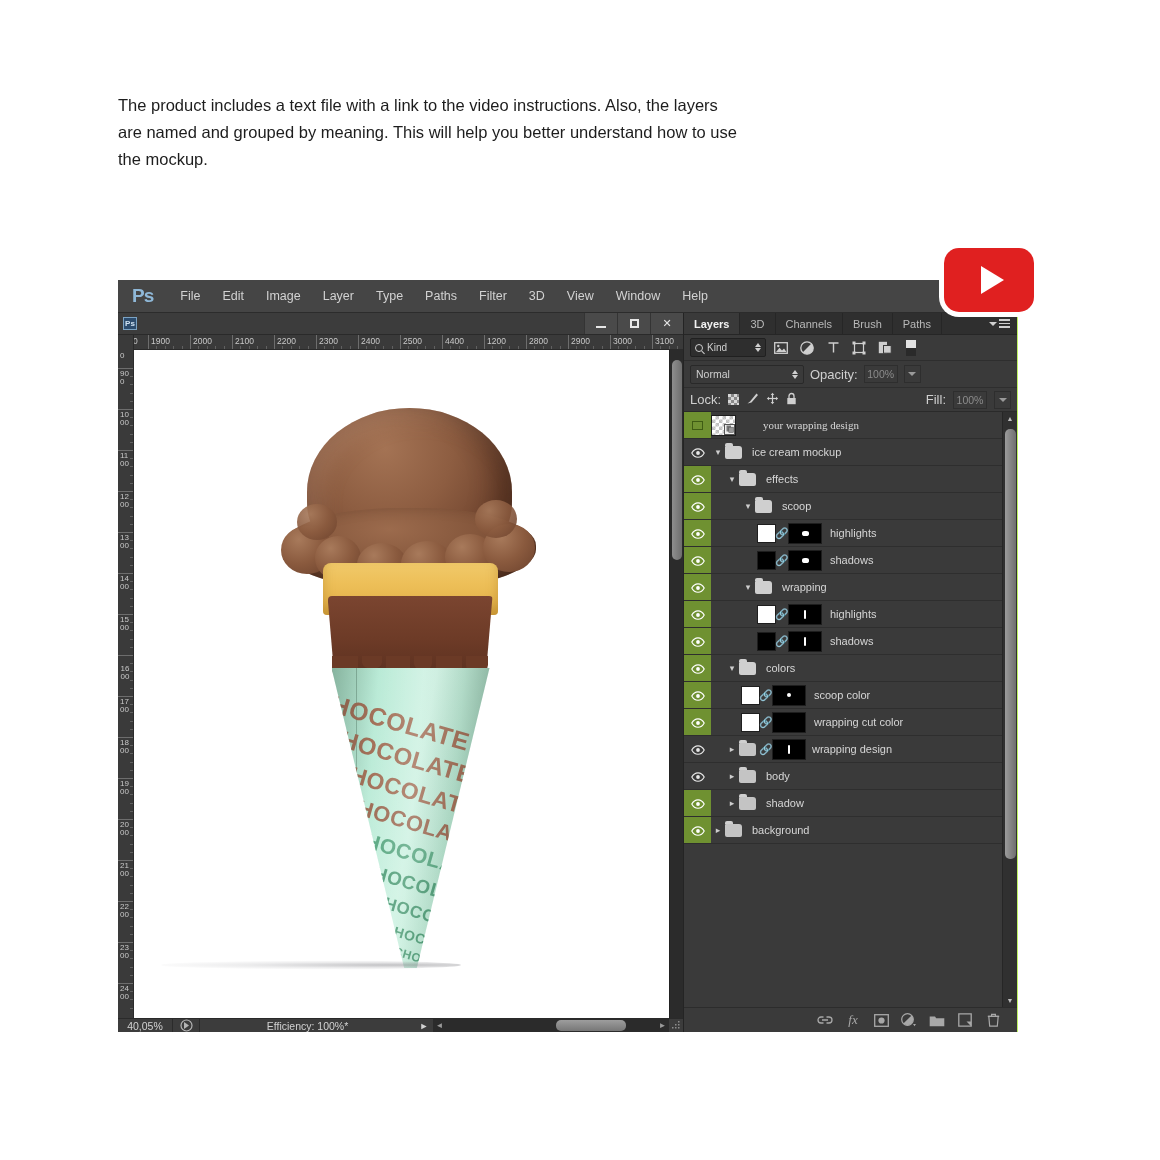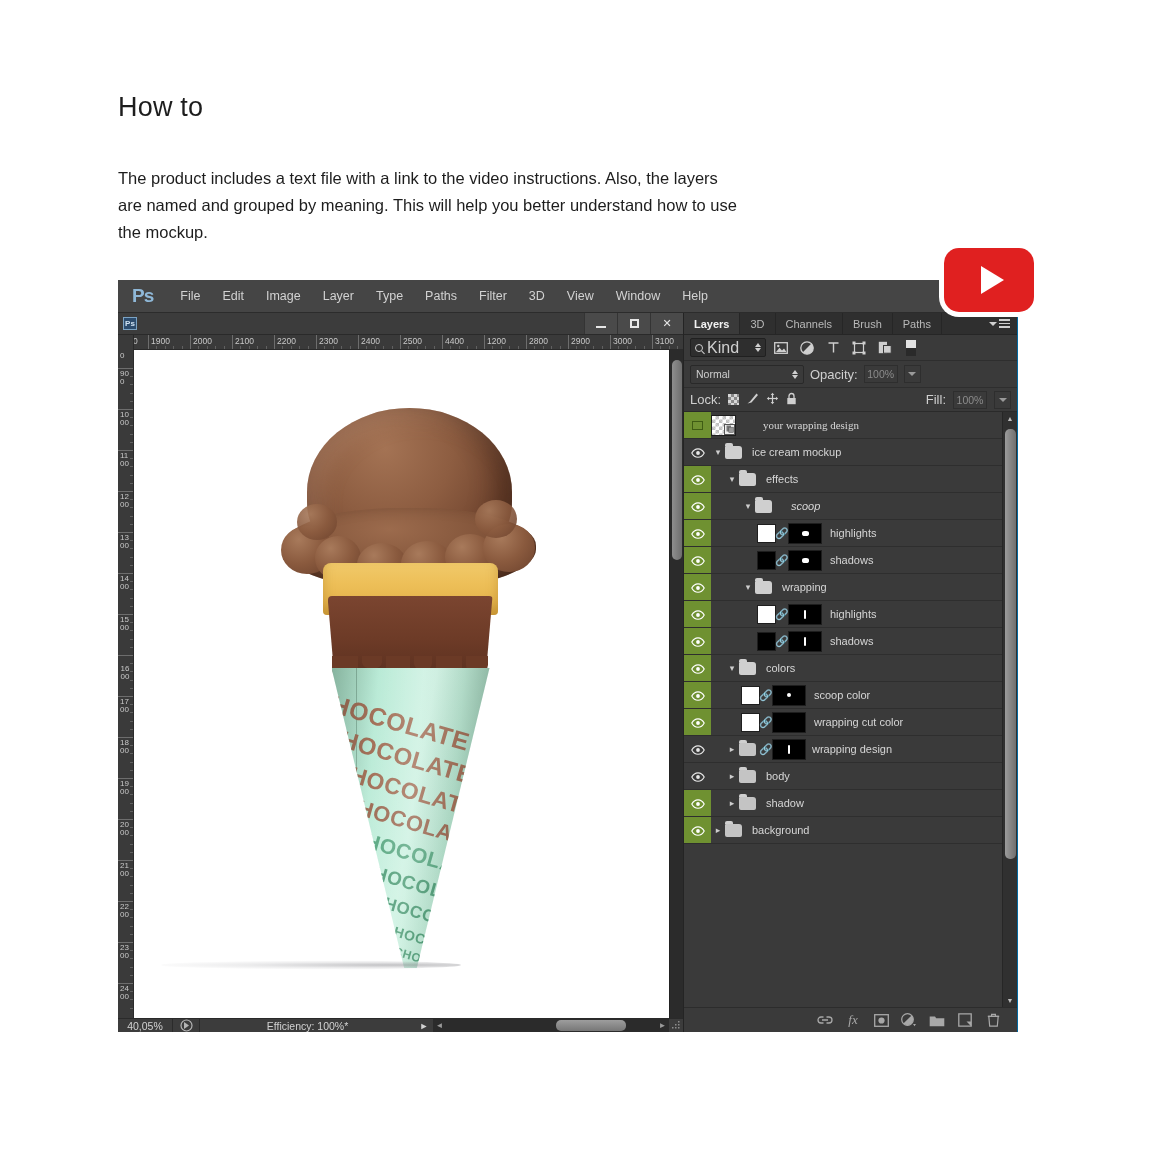--- a/index.html
+++ b/index.html
@@ -44,21 +44,21 @@
     border-left:23px solid #fff;
     border-top:14px solid transparent;
     border-bottom:14px solid transparent;
     margin-left:6px;
   }
 
   
   #ps {
     position:absolute; left:118px; top:280px;
     width:900px; height:752px;
-    background:#0369a1;
+    background:#bef264;
     color:#d6d6d6;
     font-size:11.5px;
     z-index:10;
   }
 
   
   #ps-menubar {
     height:33px; background:#454545;
     display:flex; align-items:center; padding-left:8px;
     border-bottom:1px solid #2c2c2c;
@@ -242,21 +242,21 @@
   .menu-lines i { display:block; width:11px; height:1.5px; background:#cfcfcf; }
   .caret-dn { width:0;height:0;border-left:4px solid transparent;border-right:4px solid transparent;border-top:4px solid #cfcfcf; }
 
   #filter-row {
     height:26px; background:#3a3a3a; display:flex; align-items:center;
     padding:0 6px; gap:4px; border-bottom:1px solid #2e2e2e;
   }
   #kind-select {
     width:76px; height:19px; background:#2e2e2e; border:1px solid #202020;
     border-radius:2px; display:flex; align-items:center; gap:4px; padding:0 4px;
-    font-size:16px; color:#cfcfcf;
+    font-size:10px; color:#cfcfcf;
   }
   .mag { width:8px; height:8px; border:1.4px solid #cfcfcf; border-radius:50%; position:relative; }
   .mag::after { content:''; position:absolute; right:-3px; bottom:-3px; width:4px; height:1.4px; background:#cfcfcf; transform:rotate(45deg); }
   .stepper { margin-left:auto; display:flex; flex-direction:column; gap:1px; }
   .stepper i { width:0;height:0;border-left:3.5px solid transparent;border-right:3.5px solid transparent; }
   .stepper .up { border-bottom:4px solid #cfcfcf; }
   .stepper .dn { border-top:4px solid #cfcfcf; }
   .fico { width:22px; height:20px; display:flex; align-items:center; justify-content:center; color:#cfcfcf; }
   .fico svg { display:block; }
 
@@ -341,21 +341,20 @@
   #panel-bottom {
     height:25px; background:#3a3a3a; display:flex; align-items:center;
     justify-content:flex-end; gap:12px; padding-right:16px; border-top:1px solid #2c2c2c;
   }
   .bico { color:#a8a8a8; display:flex; align-items:center; justify-content:center; width:16px; height:16px; }
 </style>
 </head>
 <body>
 
 <div id="intro">
-  <h1>How to</h1>
   <p>The product includes a text file with a link to the video instructions. Also, the layers are named and grouped by meaning. This will help you better understand how to use the mockup.</p>
 </div>
 
 <div id="yt-badge">
   <div class="tri"></div>
 </div>
 
 <div id="ps">
 
   <div id="ps-menubar">
@@ -826,21 +825,21 @@
                 <span class="eye">
                   <svg width="14" height="10" viewBox="0 0 14 10">
                     <path d="M7 .8 C3 .8 .8 5 .8 5 S3 9.2 7 9.2 S13.2 5 13.2 5 S11 .8 7 .8 Z" fill="none" stroke="#ffffff" stroke-width="1.15"></path>
                     <circle cx="7" cy="5" r="1.9" fill="#ffffff"></circle>
                   </svg>
                 </span>
               </div>
               <div class="lbody indent2">
                 <span class="twisty">▾</span>
                 <span class="folder"></span>
-                <span class="lname" style="margin-left:15px;font-style:italic;">scoop</span>
+                <span class="lname" style="margin-left:6px;">scoop</span>
               </div>
             </div>
             <div class="lrow">
               <div class="eyecol green">
                 <span class="eye">
                   <svg width="14" height="10" viewBox="0 0 14 10">
                     <path d="M7 .8 C3 .8 .8 5 .8 5 S3 9.2 7 9.2 S13.2 5 13.2 5 S11 .8 7 .8 Z" fill="none" stroke="#ffffff" stroke-width="1.15"></path>
                     <circle cx="7" cy="5" r="1.9" fill="#ffffff"></circle>
                   </svg>
                 </span>

